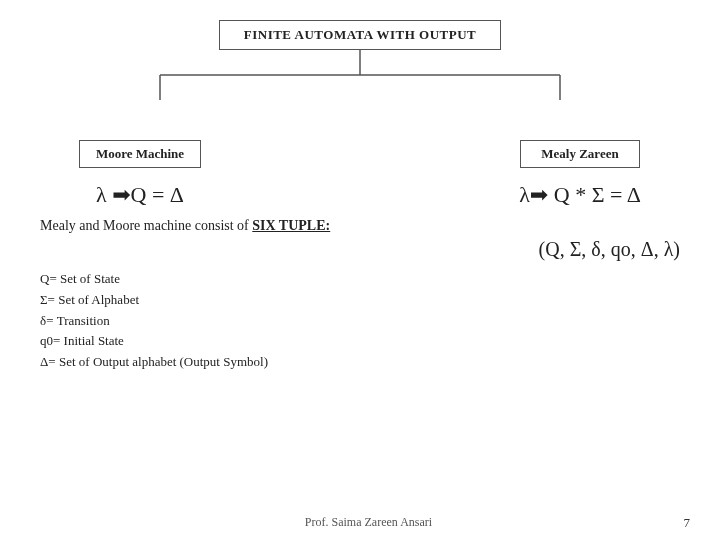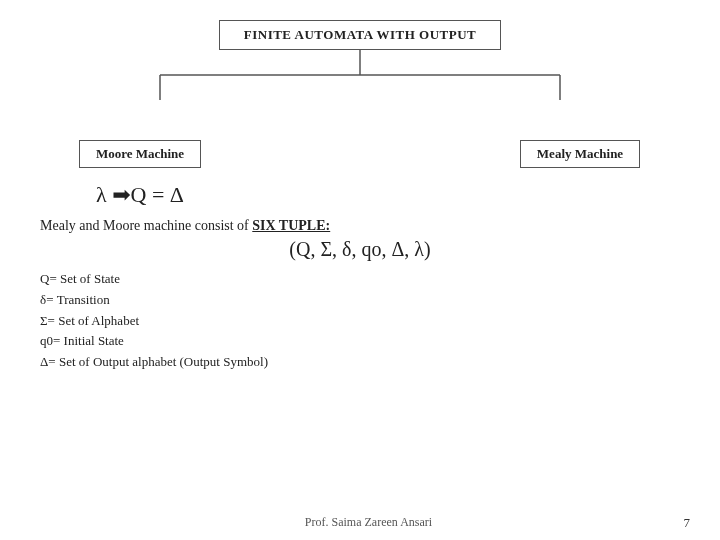--- a/index.html
+++ b/index.html
@@ -85,21 +85,21 @@
       color: #222;
       margin-bottom: 4px;
     }
 
     .intro-line u {
       font-weight: bold;
     }
 
     .tuple-line {
       font-size: 20px;
-      text-align: center;
+      text-align: right;
       color: #222;
       margin-bottom: 8px;
       font-weight: normal;
     }
 
     .definitions {
       font-size: 13px;
       color: #222;
       line-height: 1.6;
     }
@@ -131,38 +131,39 @@
     </div>
 
     <div class="branches">
 
       <div class="branch">
         <div class="branch-box">Moore Machine</div>
         <div class="formula">λ ➡Q = Δ</div>
       </div>
 
       <div class="branch">
-        <div class="branch-box">Mealy Machine</div>
+        <div class="branch-box">Mealy Zareen</div>
+        <div class="formula">λ➡ Q * Σ = Δ</div>
       </div>
     </div>
   </div>
 
   <div class="body-section">
 
     <p class="intro-line">
       <span>Mealy and Moore machine consist of</span>
       <u>SIX TUPLE:</u>
     </p>
 
     <p class="tuple-line">(Q, Σ, δ, qo, Δ, λ)</p>
 
     <div class="definitions">
       <p>Q= Set of State</p>
+      <p>Σ= Set of Alphabet</p>
       <p>δ= Transition</p>
-      <p>Σ= Set of Alphabet</p>
       <p>q0= Initial State</p>
       <p>Δ= Set of Output alphabet (Output Symbol)</p>
     </div>
 
   </div>
 
   <div style="position:absolute; bottom:10px; left:17px; right:0; display:flex; justify-content:center; align-items:center; padding: 0 30px;">
     <span style="font-size:12px; color:#555; text-align:center; flex:1;">Prof. Saima Zareen Ansari</span>
     <span style="font-size:13px; color:#333; position:absolute; right:30px;">7</span>
   </div>

